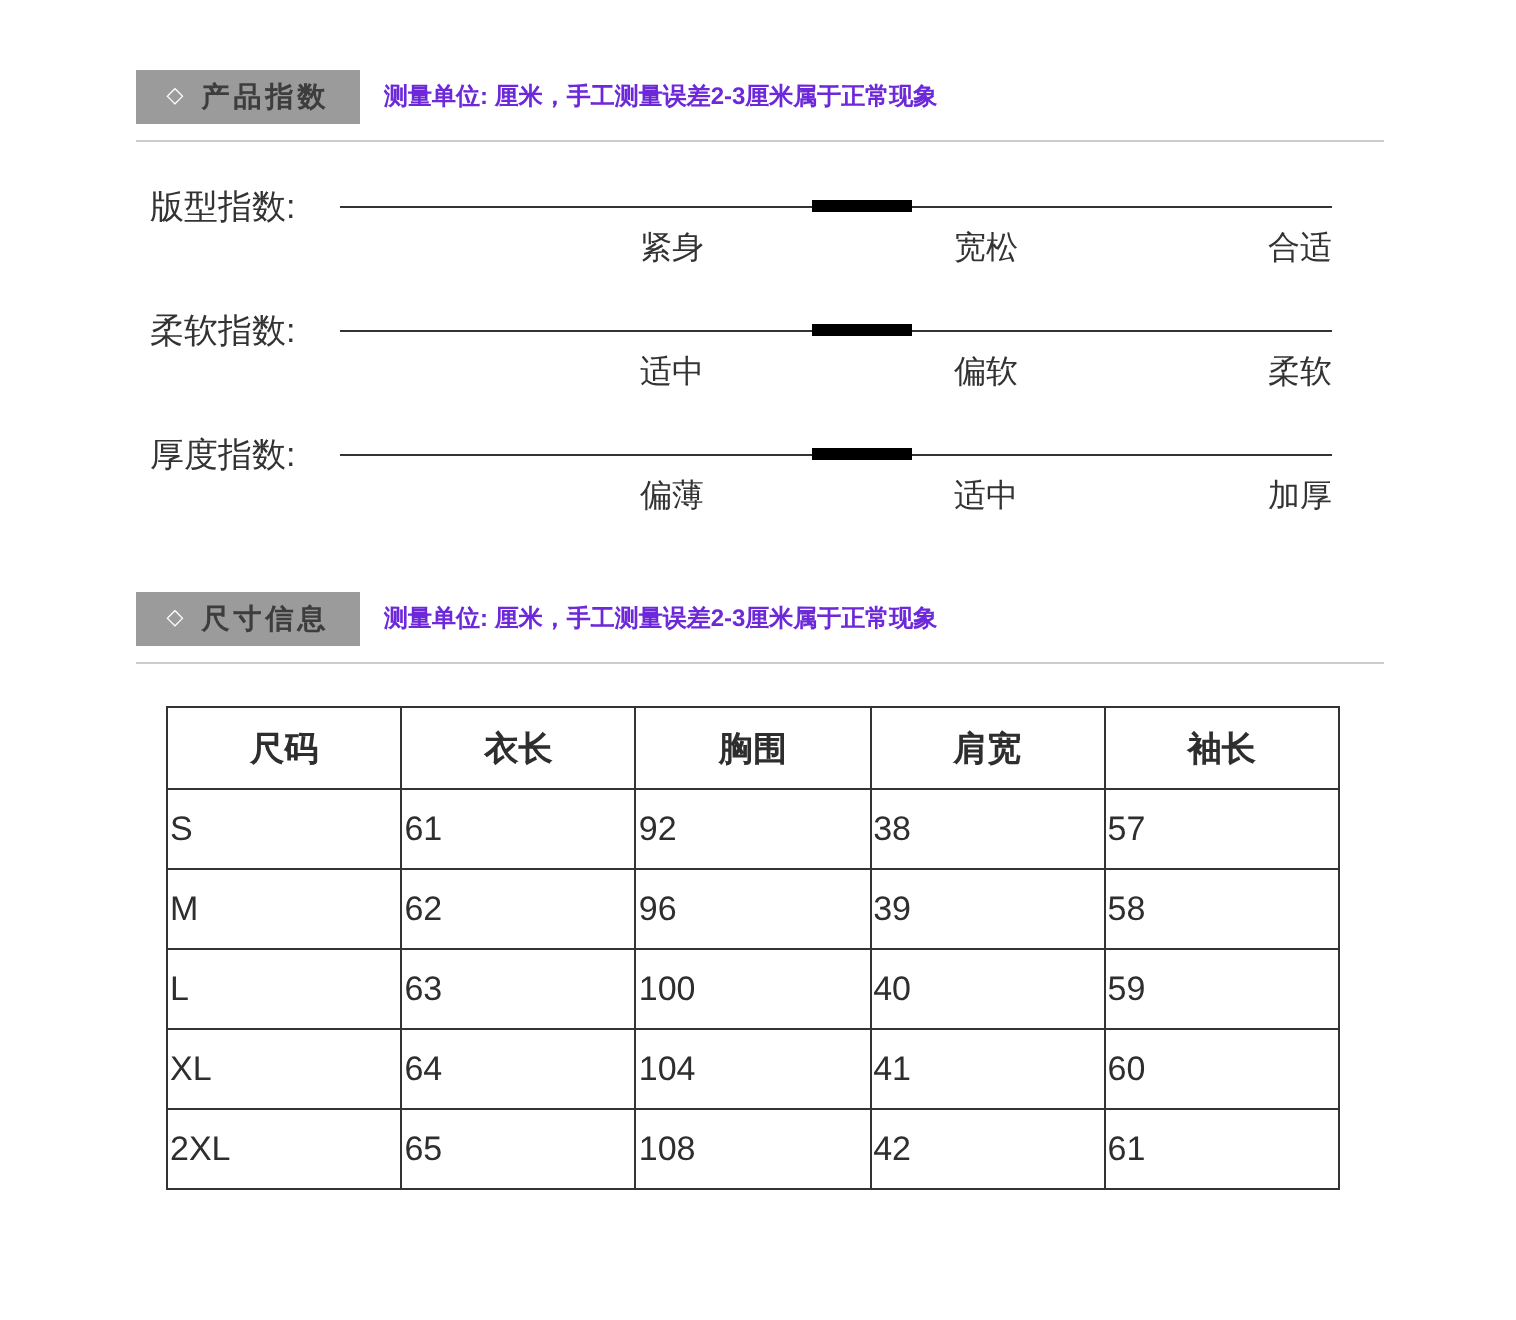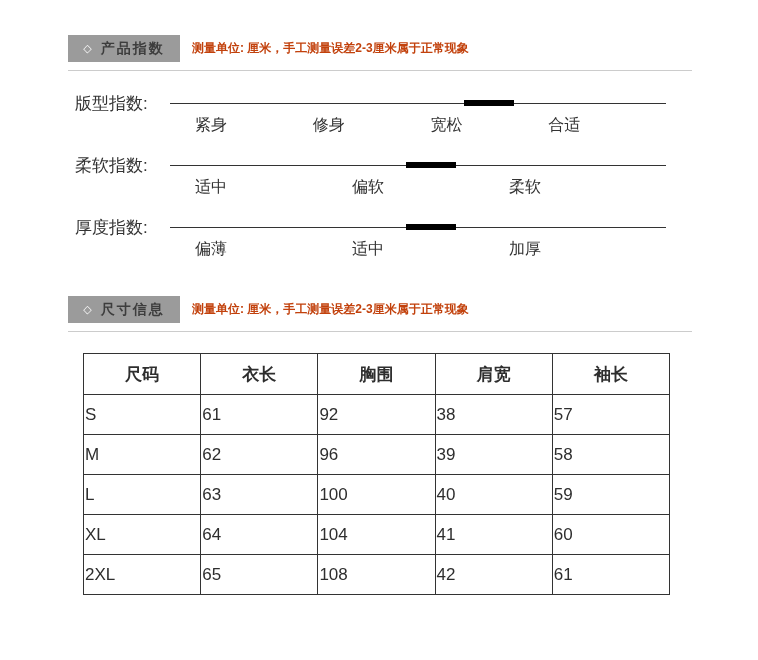--- a/index.html
+++ b/index.html
@@ -41,21 +41,21 @@
     color: #3d3d3d;
     font-size: 14px;
     font-weight: bold;
     letter-spacing: 2px;
     text-align: center;
   }
   .sec-note {
     margin-left: 12px;
     font-size: 12px;
     font-weight: bold;
-    color: #c2410c;
+    color: #6d28d9;
     white-space: nowrap;
   }
   .sec-underline {
     border-bottom: 1px solid #cccccc;
     margin: 8px 66px 0 68px;
     height: 0;
   }
   
   .sliders {
     padding: 17px 92px 0 75px;
@@ -86,21 +86,21 @@
     height: 1px;
     background: #333333;
   }
   .opts {
     display: flex;
     padding-top: 26px;
     padding-left: 25px;
   }
   .opt {
     flex: 1;
-    text-align: left;
+    text-align: right;
     font-size: 16px;
     line-height: 22px;
     color: #333333;
     position: relative;
   }
   .marker {
     position: absolute;
     top: -14px;
     left: 50%;
     transform: translateX(-50%);
@@ -145,21 +145,20 @@
       <div class="sec-note">测量单位: 厘米，手工测量误差2-3厘米属于正常现象</div>
     </div>
     <div class="sec-underline"></div>
     <div class="sliders">
         <div class="slider-row">
           <div class="row-label">版型指数:</div>
           <div class="track">
             <div class="track-line"></div>
             <div class="opts">
               <div class="opt">紧身</div>
-              <div class="opt">修身</div>
               <div class="opt">宽松<div class="marker"></div></div>
               <div class="opt">合适</div>
             </div>
           </div>
         </div>
         <div class="slider-row">
           <div class="row-label">柔软指数:</div>
           <div class="track">
             <div class="track-line"></div>
             <div class="opts">

